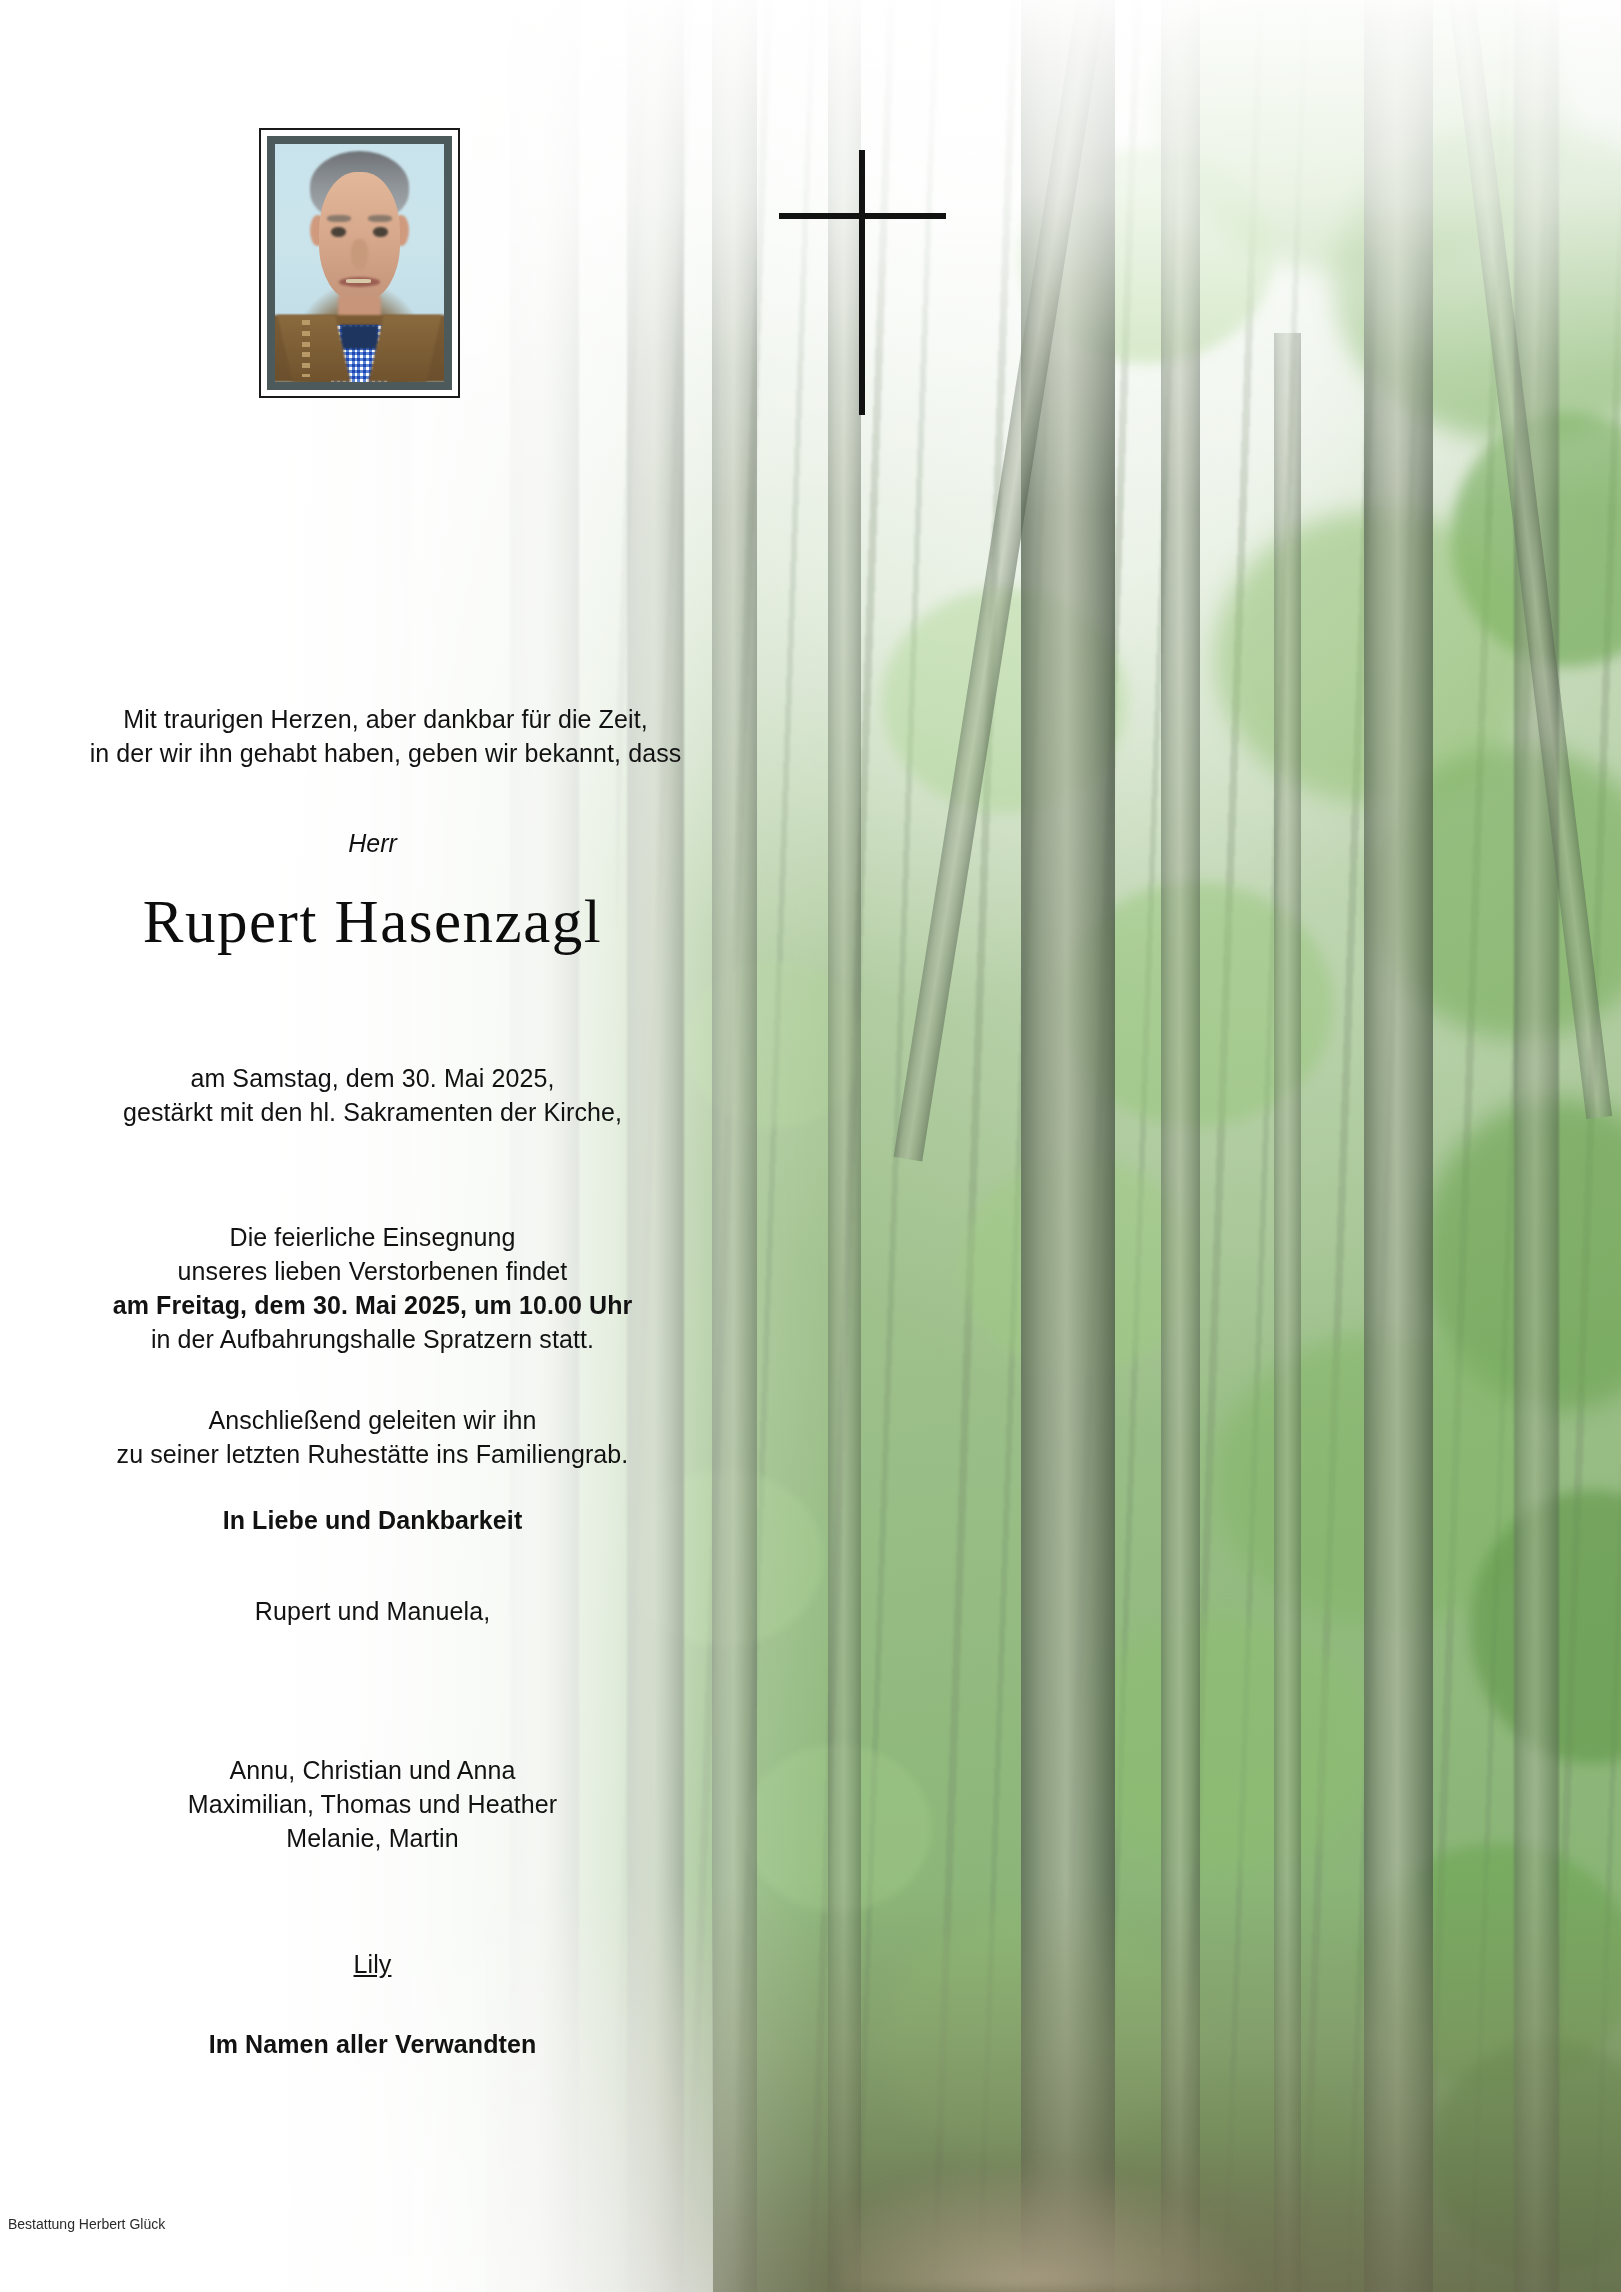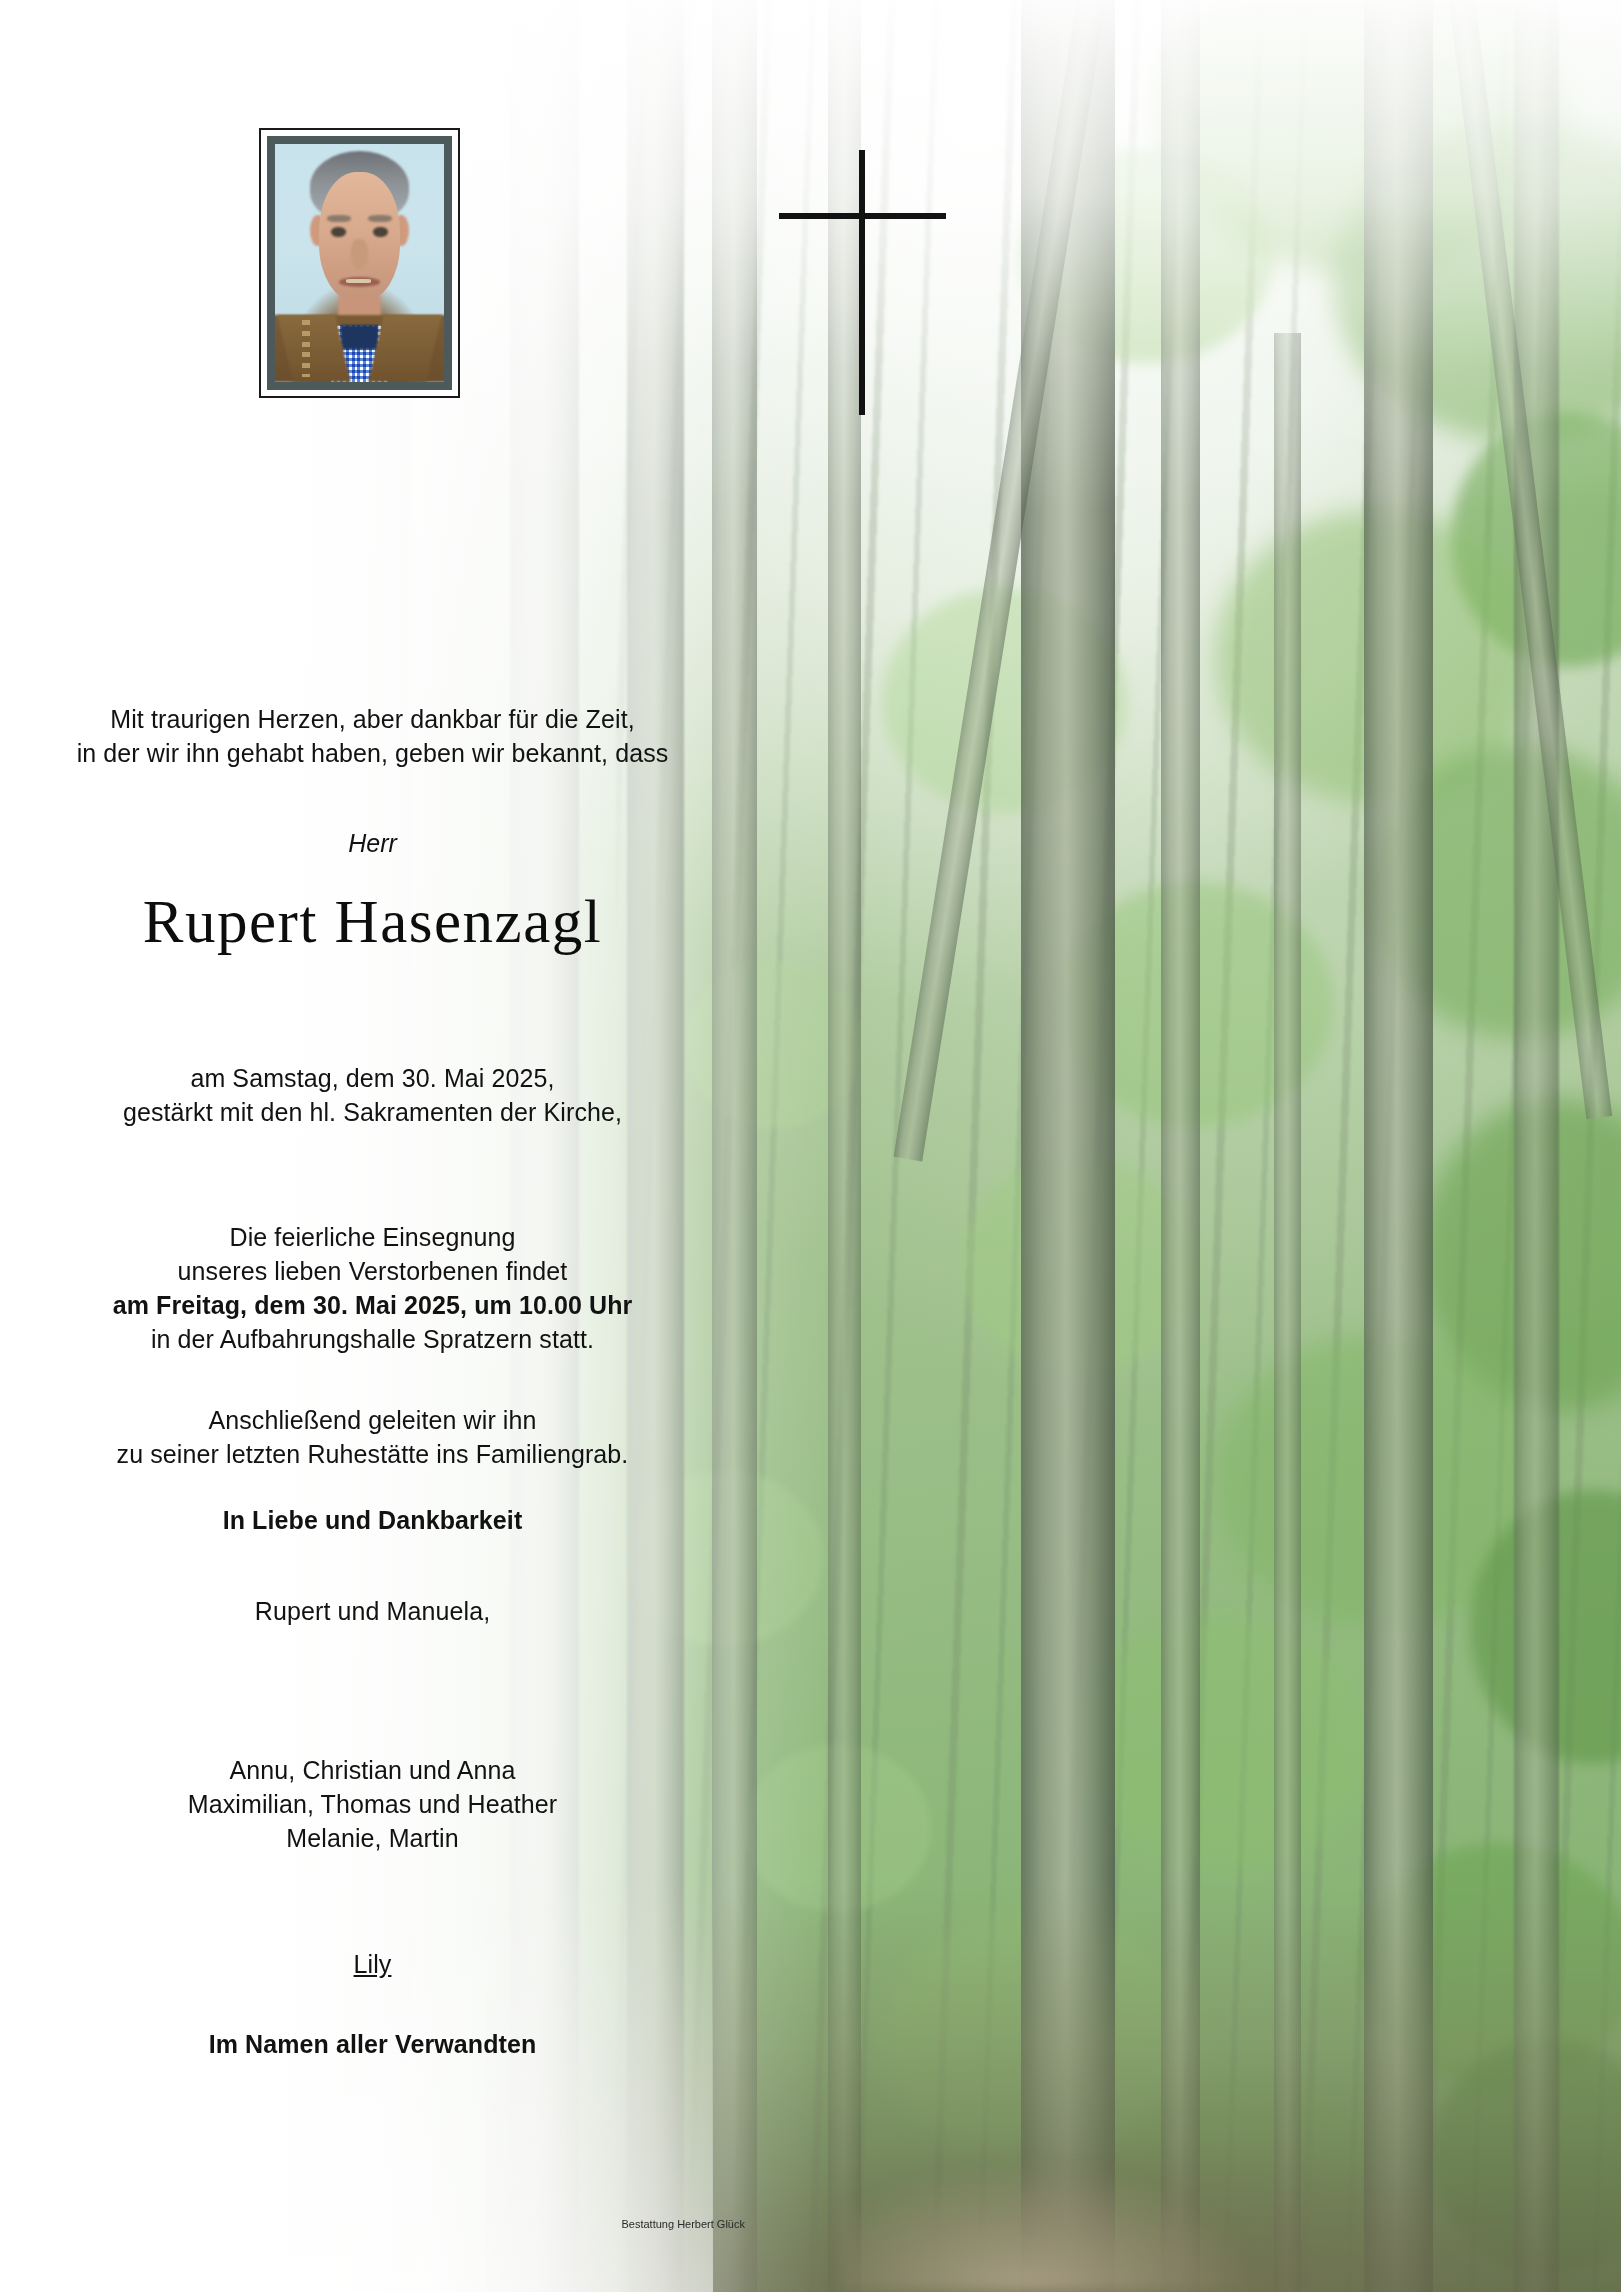--- a/index.html
+++ b/index.html
@@ -204,38 +204,38 @@
   }
   .deceased-name{
     display:block;
     font-family:"Liberation Serif", serif;
     font-size:61px;
     line-height:74px;
     letter-spacing:1.5px;
     font-weight:normal;
     color:#0d0d0d;
   }
-  .sec-intro{position:absolute; left:0; top:702px; width:100%;}
+  .sec-intro{position:absolute; left:13px; top:702px; width:100%;}
   .sec-herr{position:absolute; left:0; top:826px; width:100%;font-style:italic;}
   .sec-name{position:absolute; left:0; top:885px; width:100%;}
   .sec-death{position:absolute; left:0; top:1061px; width:100%;}
   .sec-service{position:absolute; left:0; top:1220px; width:100%;}
   .sec-after{position:absolute; left:0; top:1403px; width:100%;}
   .sec-love{position:absolute; left:0; top:1503px; width:100%;}
   .sec-children{position:absolute; left:0; top:1594px; width:100%;}
   .sec-grand{position:absolute; left:0; top:1753px; width:100%;}
   .sec-great{position:absolute; left:0; top:1947px; width:100%;text-decoration:underline;}
   .sec-relatives{position:absolute; left:0; top:2027px; width:100%;}
 
   .footer{
     position:absolute;
-    left:0; top:2213px;
+    left:8px; top:2213px;
     width:745px;
-    text-align:right;
-    font-size:11px;
+    text-align:left;
+    font-size:14px;
     line-height:23.5px;
     color:#2a2a2a;
     z-index:6;
   }
 </style>
 </head>
 <body>
 
 <div class="page">
 

